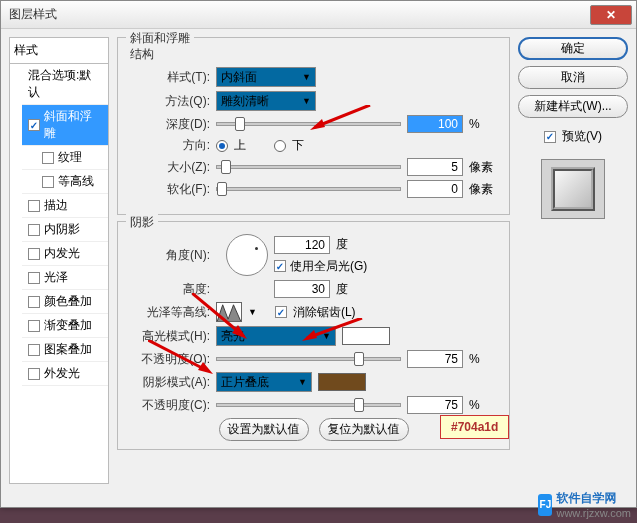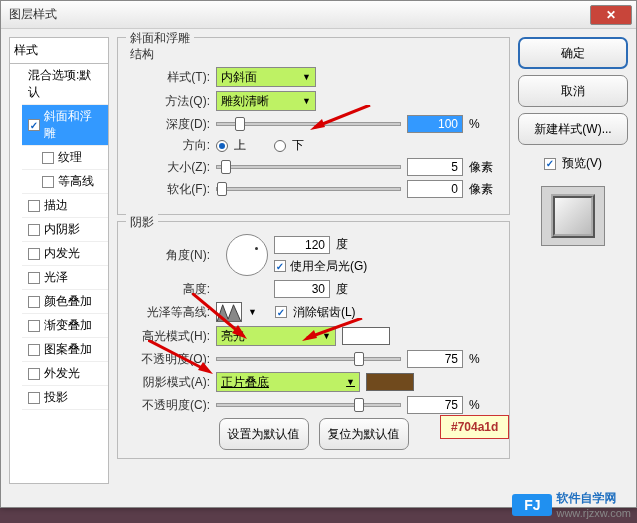--- a/index.html
+++ b/index.html
@@ -16,42 +16,42 @@
 .style-row { display: flex; align-items: center; padding: 3px 6px; gap: 4px; border-bottom: 1px solid #eee; margin-left: 12px; }
 .style-row.selected { background: #3399ff; color: #fff; }
 .style-row.indent { padding-left: 20px; }
 .checkbox { width: 12px; height: 12px; border: 1px solid #888; background: #fff; display: inline-flex; align-items: center; justify-content: center; font-size: 10px; color: #333; }
 .checkbox.checked::after { content: "✓"; color: #1060c0; font-weight: bold; }
 .main-panel { flex: 1; }
 .fieldset { border: 1px solid #bbb; padding: 8px; margin-bottom: 6px; position: relative; }
 .fieldset .legend { position: absolute; top: -8px; left: 8px; background: #f0f0f0; padding: 0 4px; color: #333; }
 .row { display: flex; align-items: center; margin: 4px 0; gap: 6px; }
 .label { width: 84px; text-align: right; color: #333; }
-.select { border: 1px solid #888; background: #bef264; height: 20px; display: flex; align-items: center; padding: 0 4px; justify-content: space-between; }
+.select { border: 1px solid #888; background: #0369a1; height: 20px; display: flex; align-items: center; padding: 0 4px; justify-content: space-between; }
 .select .arrow { font-size: 9px; }
 .slider { flex: 1; height: 4px; background: #ccc; position: relative; border: 1px solid #999; }
 .slider .thumb { position: absolute; width: 10px; height: 14px; background: #fff; border: 1px solid #666; top: -6px; border-radius: 2px; }
 .numeric { width: 56px; height: 18px; border: 1px solid #888; background: #fff; text-align: left; padding: 0 4px; display: flex; align-items: center; justify-content: flex-end; }
 .numeric.highlighted { background: #3399ff; color: #fff; }
 .unit { width: 32px; }
 .radio { width: 12px; height: 12px; border: 1px solid #666; border-radius: 50%; background: #fff; display: inline-flex; align-items: center; justify-content: center; }
 .radio.checked::after { content: ""; width: 6px; height: 6px; background: #1060c0; border-radius: 50%; }
 .angle-circle { width: 42px; height: 42px; border: 1px solid #888; border-radius: 50%; background: #fff; position: relative; margin-left: 10px; }
 .angle-circle::after { content: ""; position: absolute; width: 3px; height: 3px; background: #333; border-radius: 50%; top: 12px; left: 28px; }
 .contour-swatch { width: 26px; height: 20px; border: 1px solid #666; background: #fff; position: relative; }
 .contour-curve { width:100%; height:100%; }
 .color-swatch { width: 48px; height: 18px; border: 1px solid #666; }
 .right-panel { width: 110px; display: flex; flex-direction: column; gap: 6px; }
-.btn { border: 1px solid #888; background: linear-gradient(#fdfdfd, #e6e6e6); border-radius: 7px; height: 32px; display: flex; align-items: center; justify-content: center; padding: 0 8px; }
+.btn { border: 1px solid #888; background: linear-gradient(#fdfdfd, #e6e6e6); border-radius: 12px; height: 23px; display: flex; align-items: center; justify-content: center; padding: 0 8px; }
 .btn.default { border: 2px solid #2c6cb6; }
 .preview-box { width: 64px; height: 60px; border: 1px solid #888; background: #d4d4d4; margin: 4px auto; display:flex; align-items:center; justify-content:center; }
 .bevel-preview { width: 44px; height: 44px; background: linear-gradient(135deg,#f8f8f8,#bbb); border: 4px ridge #aaa; }
 .color-callout { position: absolute; background: #ffffcc; border: 1px solid #cc3333; padding: 4px 10px; font-weight: bold; color: #b03030; }
 .watermark { position: absolute; bottom: 4px; right: 6px; display: flex; align-items: center; gap: 4px; color: #2070c0; font-weight: bold; font-size: 13px; }
-.wm-icon { width: 40px; height: 22px; background: #2090f0; color: #fff; display:flex; align-items:center; justify-content:center; border-radius:3px; font-size:14px; }
+.wm-icon { width: 14px; height: 22px; background: #2090f0; color: #fff; display:flex; align-items:center; justify-content:center; border-radius:3px; font-size:10px; }
 .wm-sub { font-size: 11px; color: #888; display:block; font-weight:normal; }
 .bottom-buttons { display:flex; gap:10px; justify-content:center; margin-top:4px;}
 </style>
 </head>
 <body>
 
 <div class="dialog">
   <div class="titlebar">
     <span class="title">图层样式</span>
     <div class="winbtn close">✕</div>
@@ -101,24 +101,20 @@
           <span>渐变叠加</span>
         </div>
         <div class="style-row">
           <span class="checkbox"></span>
           <span>图案叠加</span>
         </div>
         <div class="style-row">
           <span class="checkbox"></span>
           <span>外发光</span>
         </div>
-        <div class="style-row">
-          <span class="checkbox"></span>
-          <span>投影</span>
-        </div>
       </div>
     </div>
 
     <div class="main-panel">
       <div class="fieldset">
         <span class="legend">斜面和浮雕</span>
         <div class="fieldset" style="border:none;padding:0 0 4px 0;margin:0;">
           <span class="legend" style="position:static;background:none;">结构</span>
           <div class="row">
             <span class="label">样式(T):</span>
@@ -214,21 +210,21 @@
         <div class="row">
           <span class="label">不透明度(O):</span>
           <div class="slider">
               <div class="thumb" style="left:75%"></div>
             </div>
           <div class="numeric">75</div>
           <span class="unit">%</span>
         </div>
         <div class="row">
           <span class="label">阴影模式(A):</span>
-          <div class="select" style="width:144px;text-decoration:underline;">
+          <div class="select" style="width:96px;">
             <span>正片叠底</span>
             <span class="arrow">▼</span>
           </div>
           <div class="color-swatch" style="background:#704a1d;"></div>
         </div>
         <div class="row">
           <span class="label">不透明度(C):</span>
           <div class="slider">
               <div class="thumb" style="left:75%"></div>
             </div>

